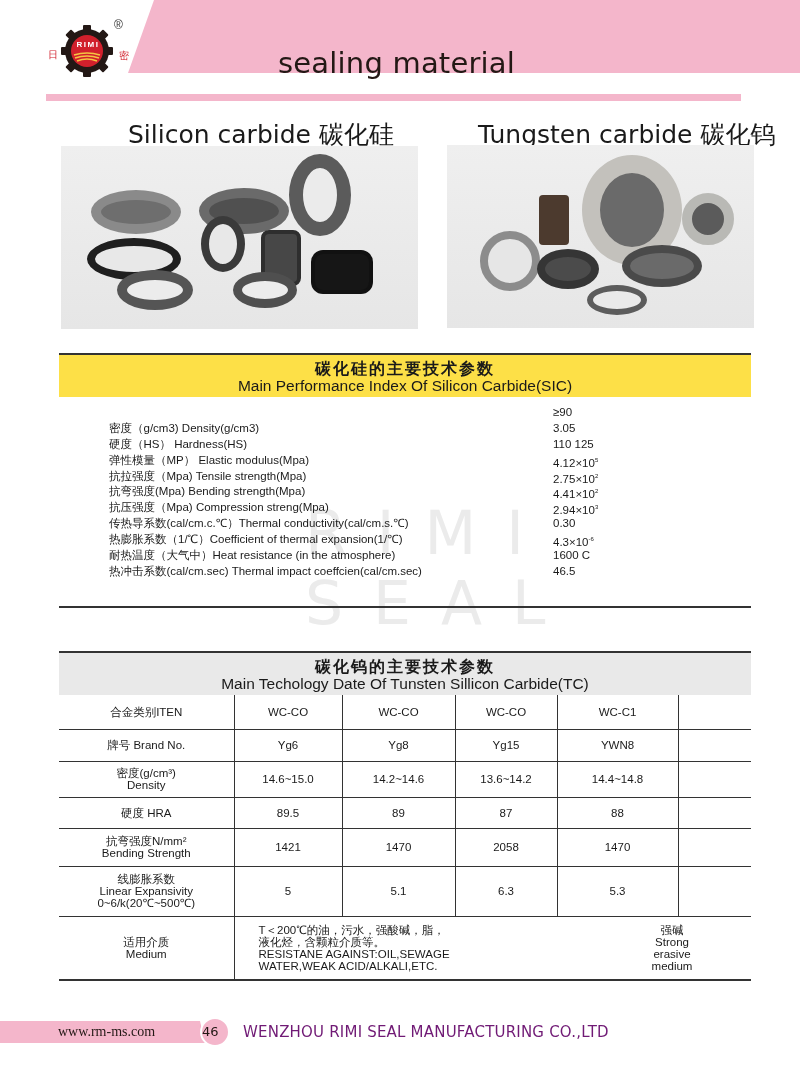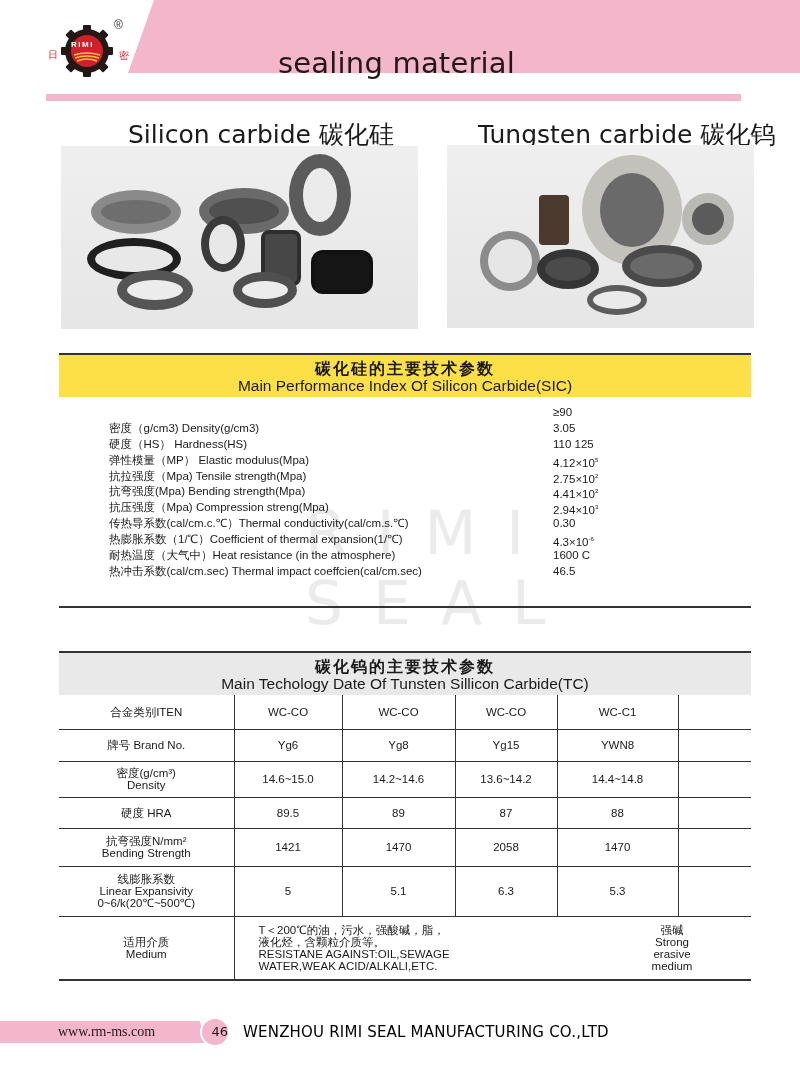--- a/index.html
+++ b/index.html
@@ -14,21 +14,21 @@
   }
   .page-title {
     position: absolute; left: 278px; top: 22px; font-size: 29px; color: #231815;
     font-family: "DejaVu Sans", sans-serif; letter-spacing: 0.2px; margin-top: 24px;
   }
   .logo { position: absolute; left: 40px; top: 18px; width: 100px; height: 60px; }
   .logo-left-char { position: absolute; left: 8px; top: 30px; font-size: 10px; color: #d1202c; }
   .logo-right-char { position: absolute; left: 79px; top: 31px; font-size: 10px; color: #d1202c; }
   .logo-reg { position: absolute; left: 74px; top: 0px; font-size: 12px; color: #333; }
   .logo-gear { position: absolute; left: 20px; top: 6px; width: 54px; height: 54px; }
-  .logo-text { position: absolute; left: 31px; top: 22px; width: 34px; text-align: left; font-size: 8px; color: #fff; letter-spacing: 1.5px; font-weight: bold; }
+  .logo-text { position: absolute; left: 31px; top: 22px; width: 34px; text-align: center; font-size: 8px; color: #fff; letter-spacing: 1.5px; font-weight: bold; }
 
   .divider-pink { position: absolute; left: 46px; top: 94px; width: 695px; height: 7px; background: #f4b6cb; }
 
   
   .product-title {
     position: absolute; font-size: 25px; color: #1a1a1a; font-family: "DejaVu Sans", sans-serif;
   }
   .photo {
     position: absolute; background: linear-gradient(180deg, #efefef 0%, #e6e6e6 100%);
     overflow: hidden;
@@ -65,24 +65,24 @@
   .tc-table td.noborder-left { border-left: none; }
 
   
   .footer-url-bar {
     position: absolute; left: 0; top: 1021px; width: 205px; height: 22px; background: #f4b6cb;
     clip-path: polygon(0 0, 200px 0, 205px 22px, 0 22px);
   }
   .footer-url { position: absolute; left: 58px; top: 1024px; font-size: 14px; color: #231815; font-family: Liberation Serif, serif; }
   .page-num-circle {
     position: absolute; left: 200px; top: 1017px; width: 30px; height: 30px; border-radius: 50%;
-    background: #f4b6cb; border: 2px solid #fff; text-align: right; line-height: 26px;
+    background: #f4b6cb; border: 2px solid #fff; text-align: left; line-height: 26px;
     font-size: 13px; color: #231815; font-family: "DejaVu Sans", sans-serif;
   }
-  .footer-company { position: absolute; left: 243px; top: 1023px; font-size: 15px; color: #000000; font-family: "DejaVu Sans", sans-serif; letter-spacing: 0.2px; }
+  .footer-company { position: absolute; left: 243px; top: 1023px; font-size: 15px; color: #701a75; font-family: "DejaVu Sans", sans-serif; letter-spacing: 0.2px; }
 </style>
 </head>
 <body>
 
 <div class="header-band"></div>
 <div class="logo">
   <span class="logo-left-char">日</span>
   <svg class="logo-gear" viewBox="0 0 54 54">
     <g fill="#231815">
       <circle cx="27" cy="27" r="22"></circle>

